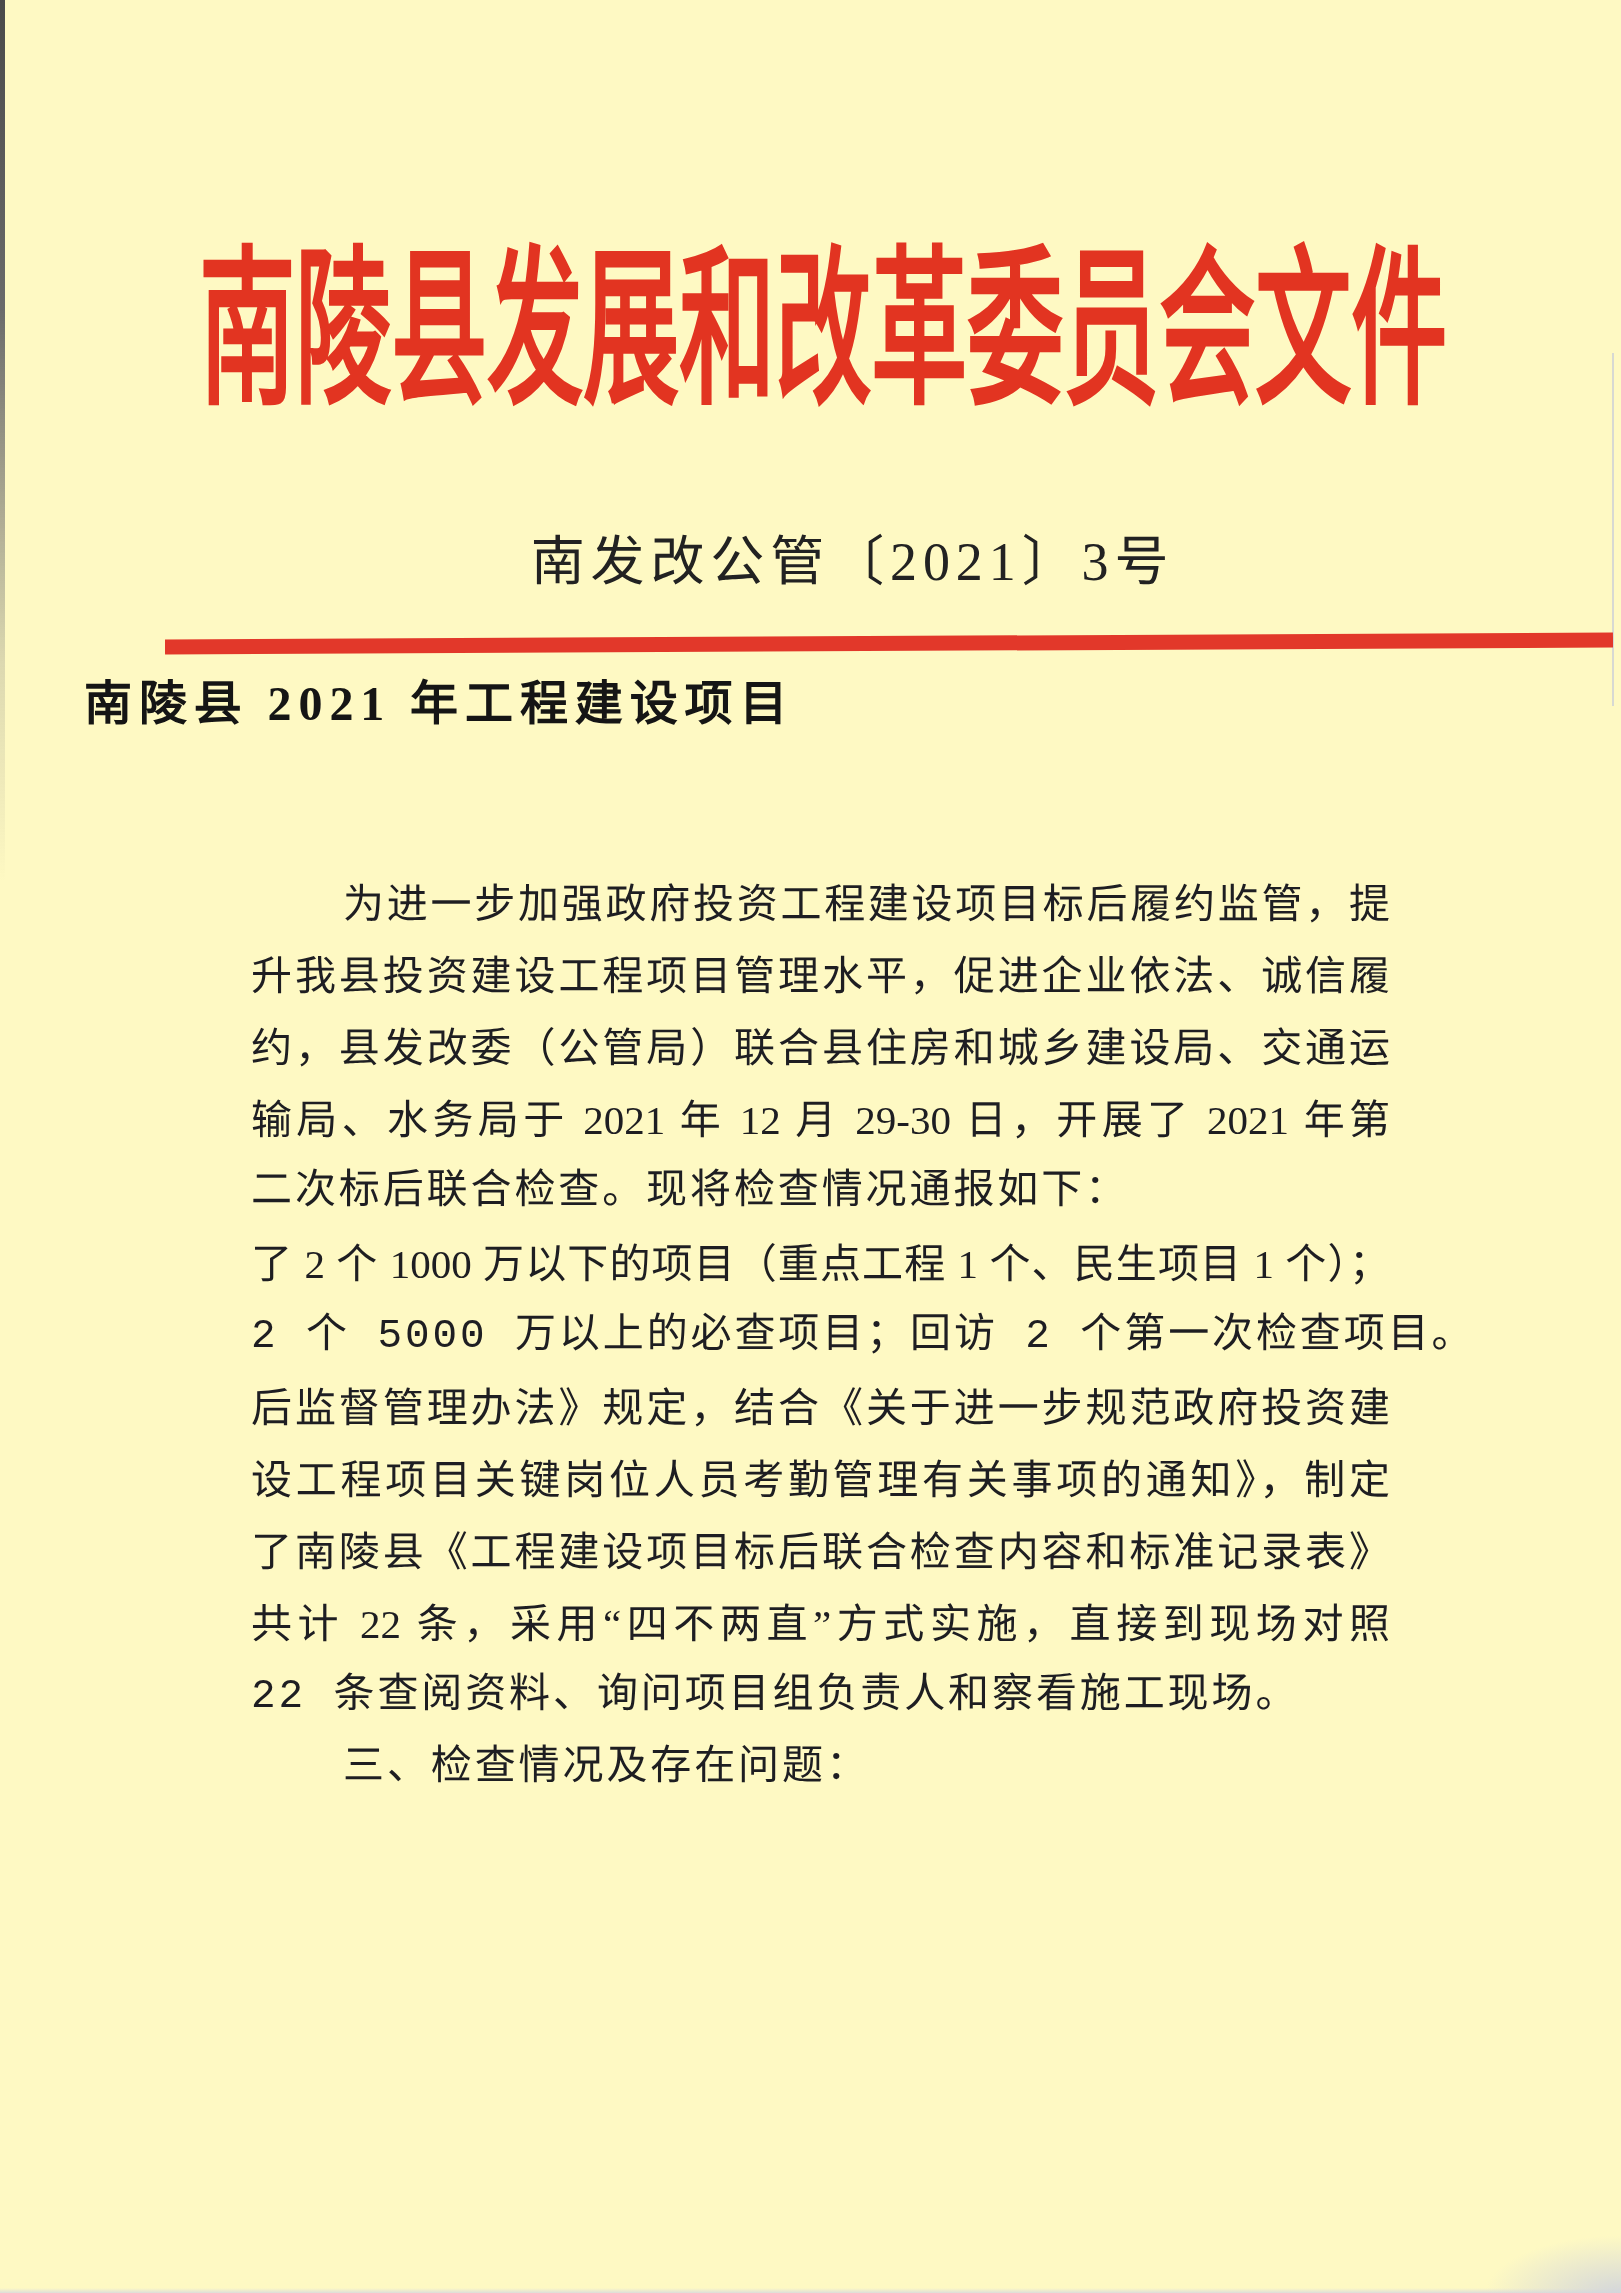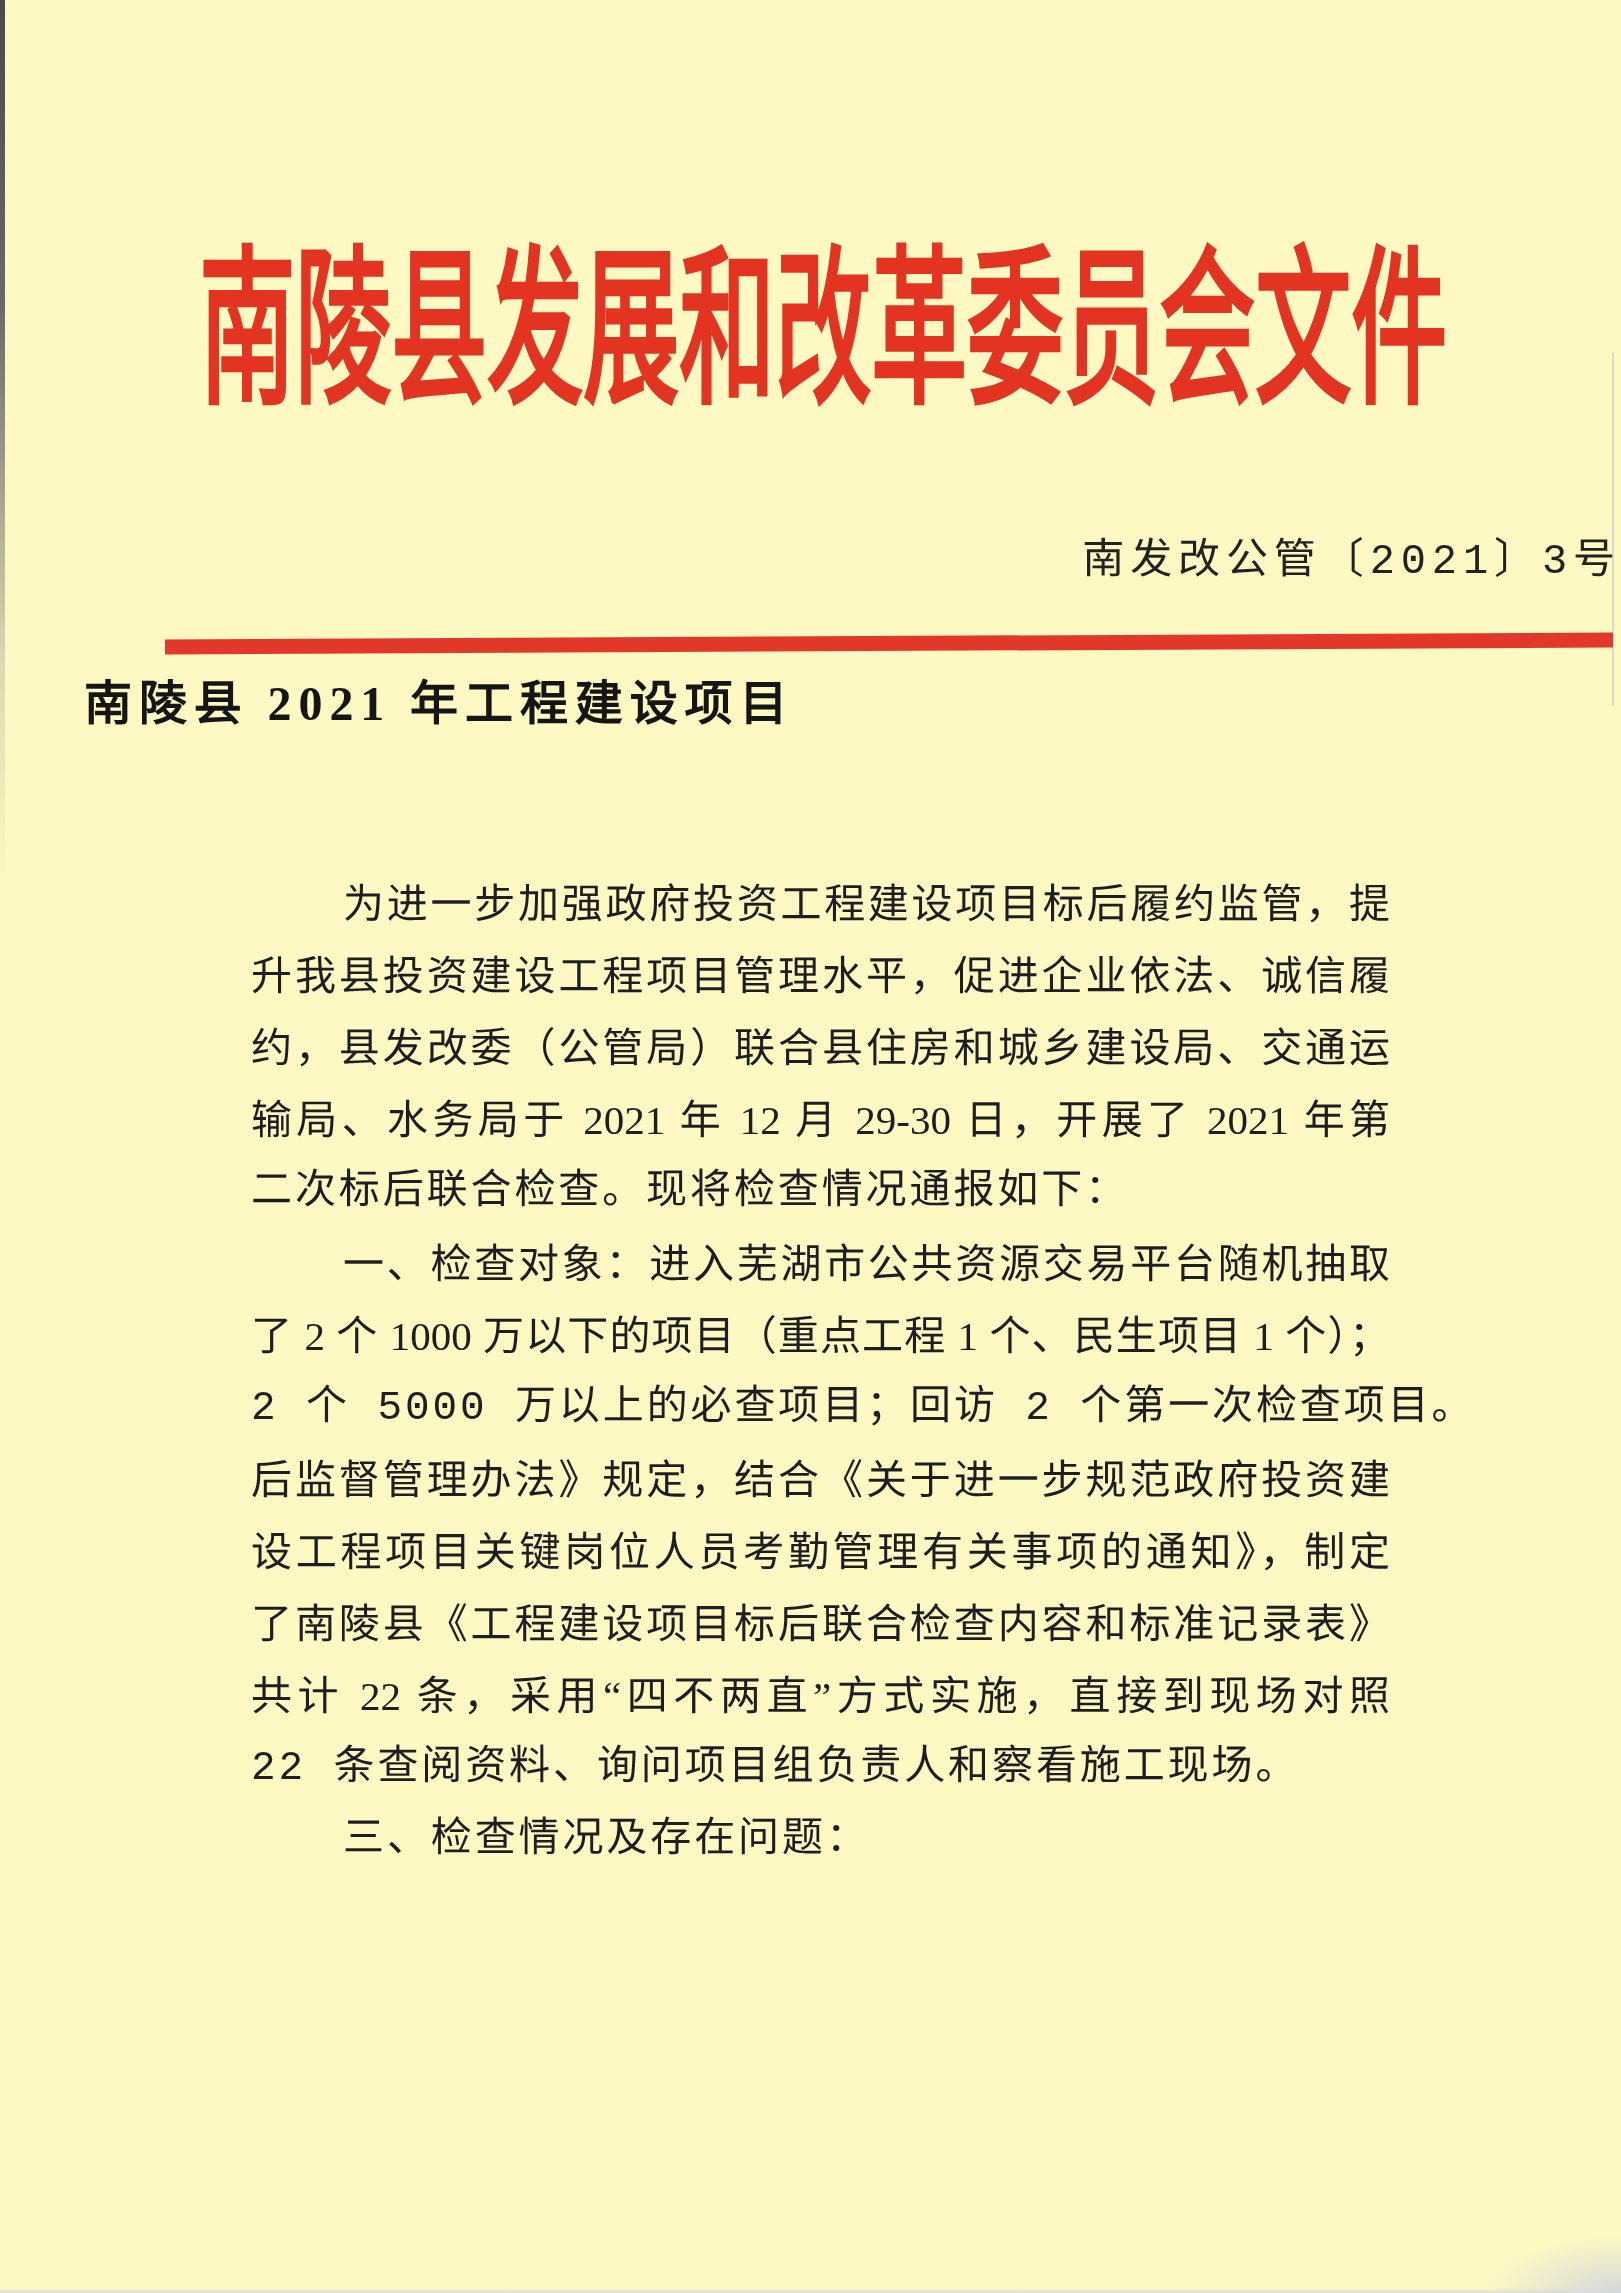--- a/index.html
+++ b/index.html
@@ -37,26 +37,25 @@
     font-size:96px;line-height:96px;
     font-weight:bold;
     color:#e23421;
     letter-spacing:0px;
     transform:scaleY(1.78);
     transform-origin:top center;
     white-space:nowrap;
   }
   .docnum{
     position:absolute;top:537px;left:84px;width:1537px;
-    text-align:right;
-    font-size:42px;line-height:51px;
+    text-align:center;
+    font-size:54px;line-height:51px;
     letter-spacing:5.9px;
     color:#222;
     white-space:nowrap;
-    font-family:Liberation Mono, monospace;
   }
   .redline{
     position:absolute;top:636px;left:165px;width:1448px;height:14.7px;
     background:#e2382a;
     transform:rotate(-0.28deg);
   }
   .doc-title{
     position:absolute;top:668px;left:84px;width:1537px;
     text-align:left;
     font-size:48px;line-height:72px;
@@ -98,21 +97,20 @@
   <div class="doc-title">
     <div>南陵县 2021 年工程建设项目</div>
   </div>
 
   <div class="bodytext">
     <div class="bodyline" data-mode="indent fill">为进一步加强政府投资工程建设项目标后履约监管，提</div>
     <div class="bodyline" data-mode="fill">升我县投资建设工程项目管理水平，促进企业依法、诚信履</div>
     <div class="bodyline" data-mode="fill">约，县发改委（公管局）联合县住房和城乡建设局、交通运</div>
     <div class="bodyline" data-mode="fill">输局、水务局于 2021 年 12 月 29-30 日，开展了 2021 年第</div>
     <div class="bodyline" data-mode="end">二次标后联合检查。现将检查情况通报如下：</div>
-    <div class="bodyline" data-mode="indent fill">一、检查对象：进入芜湖市公共资源交易平台随机抽取</div>
     <div class="bodyline" data-mode="fill">了 2 个 1000 万以下的项目（重点工程 1 个、民生项目 1 个）；</div>
     <div class="bodyline" data-mode="end">2 个 5000 万以上的必查项目；回访 2 个第一次检查项目。</div>
     <div class="bodyline" data-mode="fill">后监督管理办法》规定，结合《关于进一步规范政府投资建</div>
     <div class="bodyline" data-mode="fill">设工程项目关键岗位人员考勤管理有关事项的通知》，制定</div>
     <div class="bodyline" data-mode="fill">了南陵县《工程建设项目标后联合检查内容和标准记录表》</div>
     <div class="bodyline" data-mode="fill">共计 22 条，采用“四不两直”方式实施，直接到现场对照</div>
     <div class="bodyline" data-mode="end">22 条查阅资料、询问项目组负责人和察看施工现场。</div>
     <div class="bodyline" data-mode="indent end">三、检查情况及存在问题：</div>
   </div>
 

